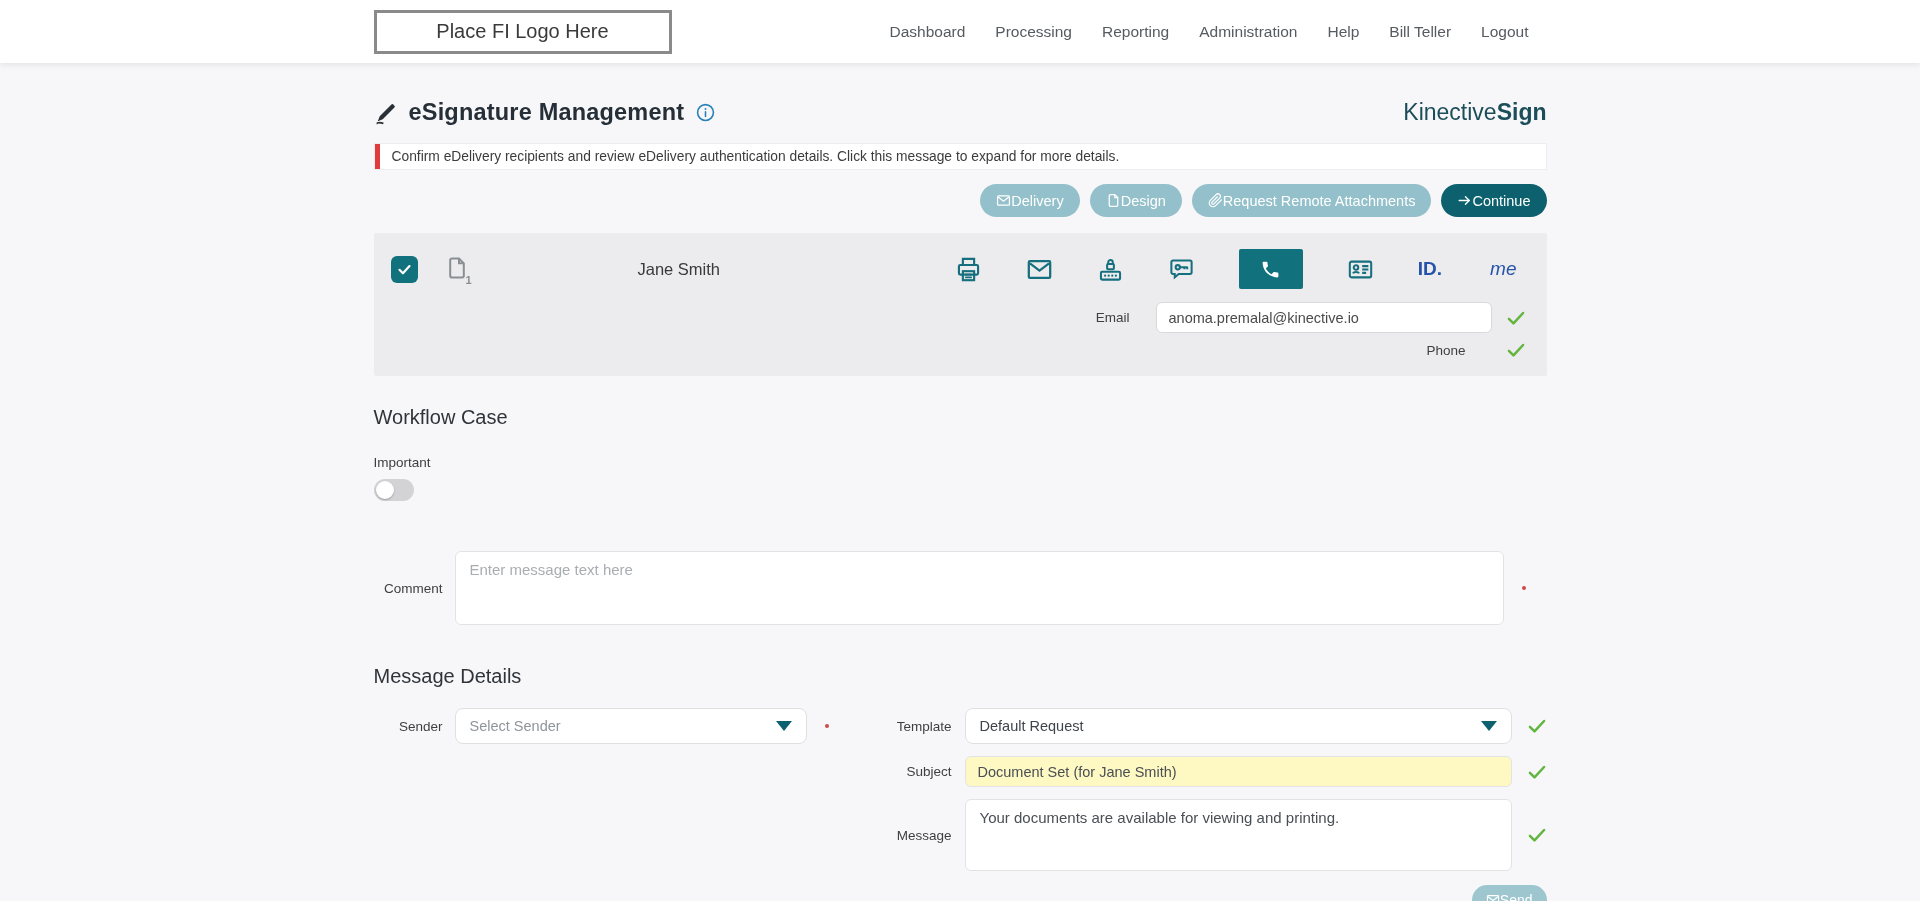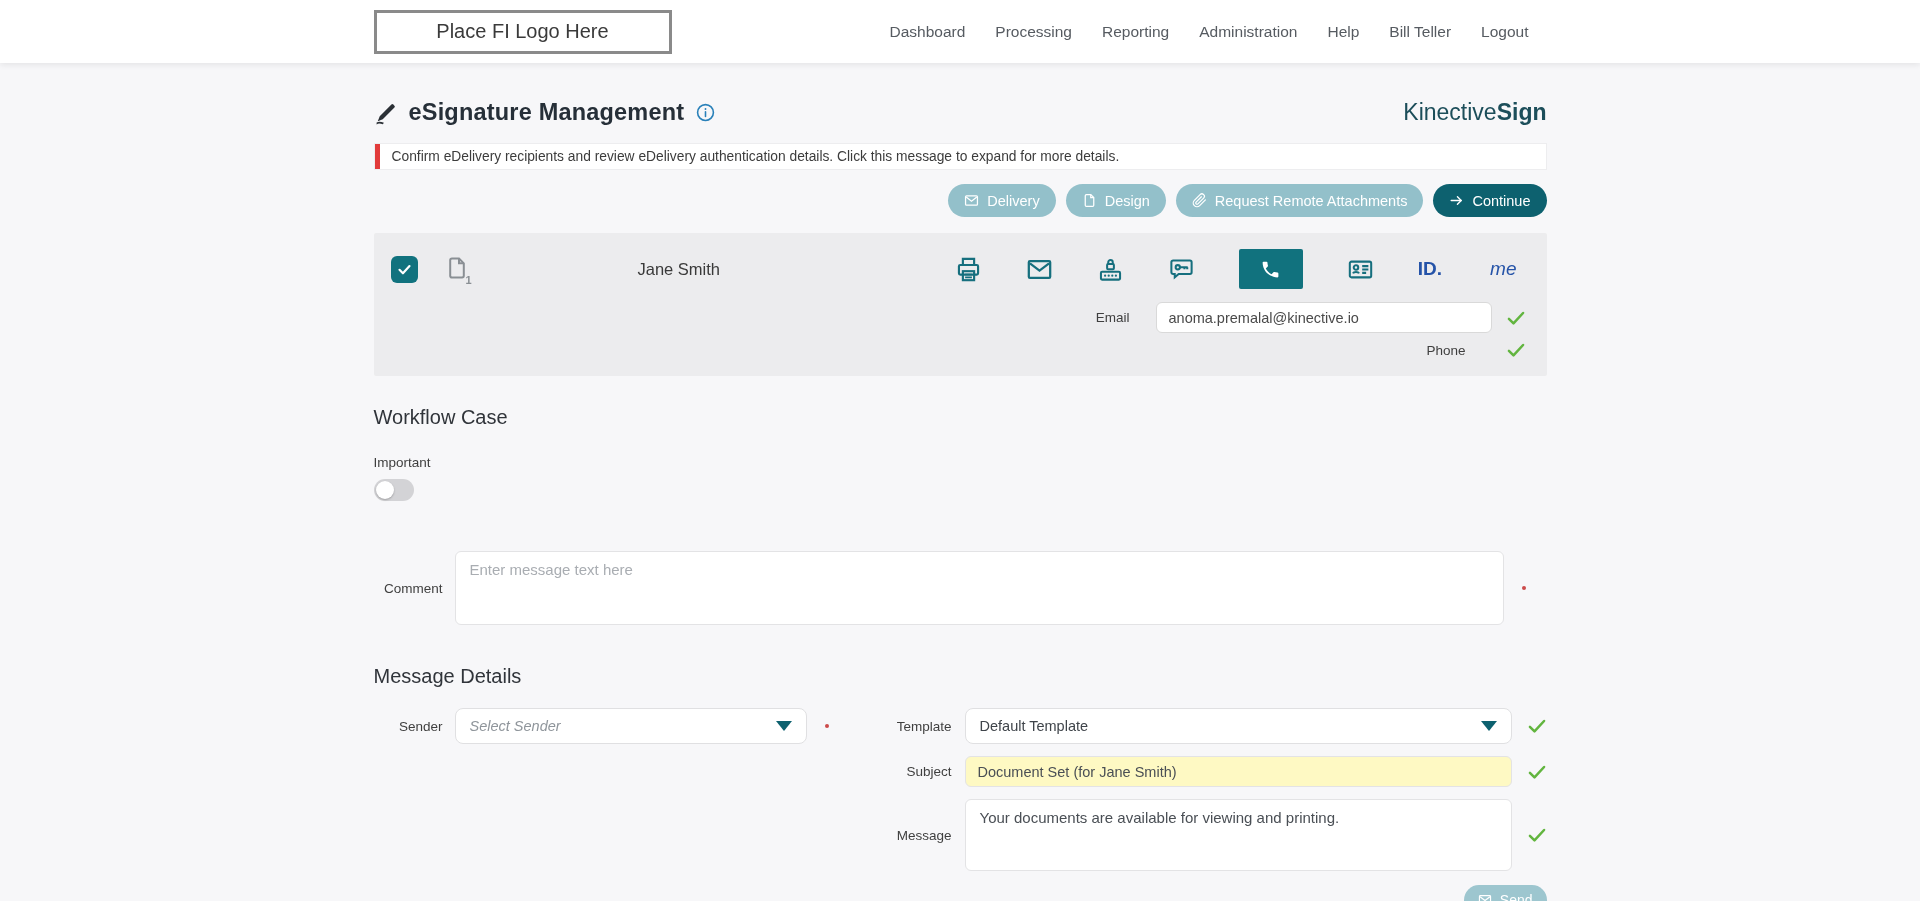--- a/index.html
+++ b/index.html
@@ -42,21 +42,21 @@
     position:relative; margin-top:17px; background:#ffffff;
     border:1px solid #ededef; height:27px; display:flex; align-items:center;
     cursor:pointer;
   }
   .alert-bar { position:absolute; left:0; top:0; width:5px; height:100%; background:#e23b3b; }
   .alert-text { padding-left:17px; font-size:13.8px; color:#3c3c3c; }
 
   
   .actions { display:flex; justify-content:flex-end; gap:10px; margin-top:14px; }
   .btn {
-    display:inline-flex; align-items:center; gap:8px; height:33px;
+    display:inline-flex; align-items:center; height:33px;
     border:none; border-radius:17px; padding:0 16px;
     font-family:inherit; font-size:14.5px; color:#ffffff; cursor:pointer; white-space:nowrap;
   }
   .btn svg { width:15px; height:15px; }
   .btn-light { background:#93c0ca; }
   .btn-dark  { background:#0d616f;text-align:center; }
 
   
   .card { margin-top:16px; background:#ececee; border-radius:2px; padding:10px 0 16px; }
   .card-row1 { display:flex; align-items:center; height:52px; padding:0 30px 0 17px; }
@@ -120,21 +120,21 @@
   .form-row + .form-row { margin-top:12px; }
   .right-group { margin-left:auto; display:flex; align-items:center; }
   .label-col-r { width:57px; text-align:right; margin-right:13px; font-size:13.5px; color:#3f3f3f; flex:none; }
   .select {
     height:36px; background:#fff; border:1px solid #e0e0e2; border-radius:8px;
     display:flex; align-items:center; padding:0 14px; cursor:pointer;
   }
   .select-sender { width:352px; }
   .select-template { width:547px; }
   .select .sel-text { font-size:14.5px; }
-  .sel-placeholder { color:#8f959b;font-style:italic; }
+  .sel-placeholder { color:#8f959b; }
   .sel-value { color:#3f444a; }
   .caret {
     margin-left:auto; width:0; height:0;
     border-left:8px solid transparent; border-right:8px solid transparent;
     border-top:10px solid #0d616f;
   }
   .input-wide {
     width:547px; height:31px; border:1px solid #e3e3e5; border-radius:6px;
     background:#fef9c3; padding:0 12px; font-family:inherit; font-size:14.5px; color:#4a4f55; outline:none;
   }
@@ -329,21 +329,21 @@
     <span class="label-col">Sender</span>
     <div class="select select-sender">
       <span class="sel-text sel-placeholder">Select Sender</span>
       <span class="caret"></span>
     </div>
     <span class="req-dot"></span>
 
     <div class="right-group">
       <span class="label-col-r">Template</span>
       <div class="select select-template">
-        <span class="sel-text sel-value">Default Template</span>
+        <span class="sel-text sel-value">Default Request</span>
         <span class="caret"></span>
       </div>
       <span class="check check-r">
         <svg viewBox="0 0 24 24" fill="none" stroke="currentColor" stroke-width="3" stroke-linecap="round" stroke-linejoin="round">
             <path d="M3.5 13l5.5 5.5L20.5 6"></path>
           </svg>
       </span>
     </div>
   </div>
 

